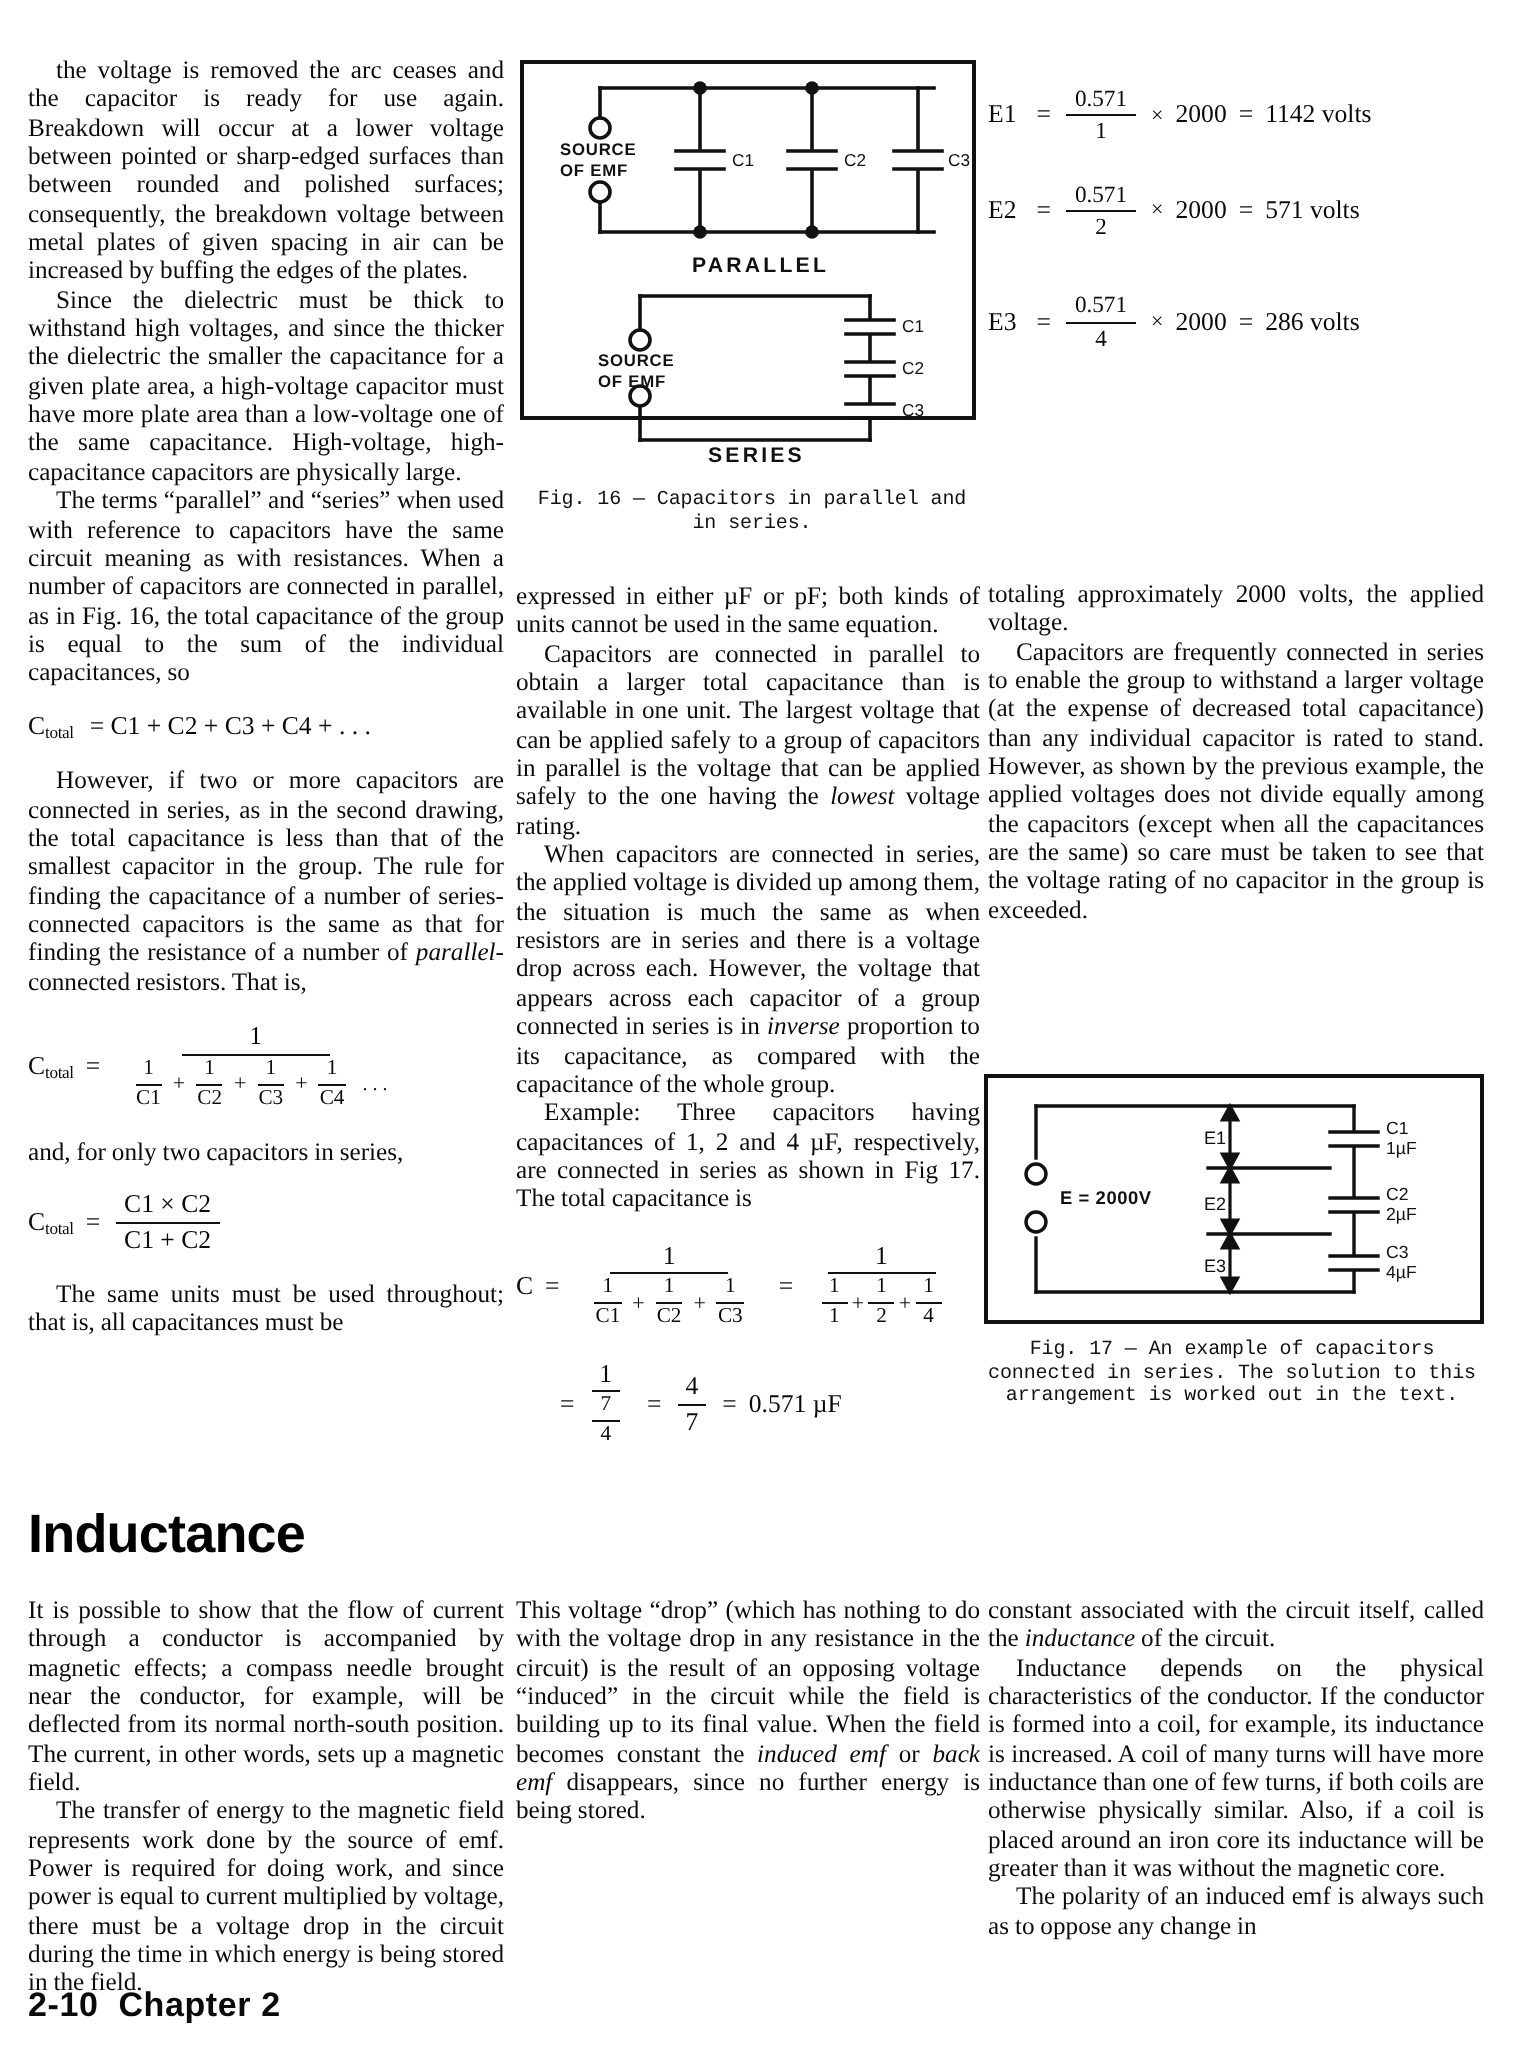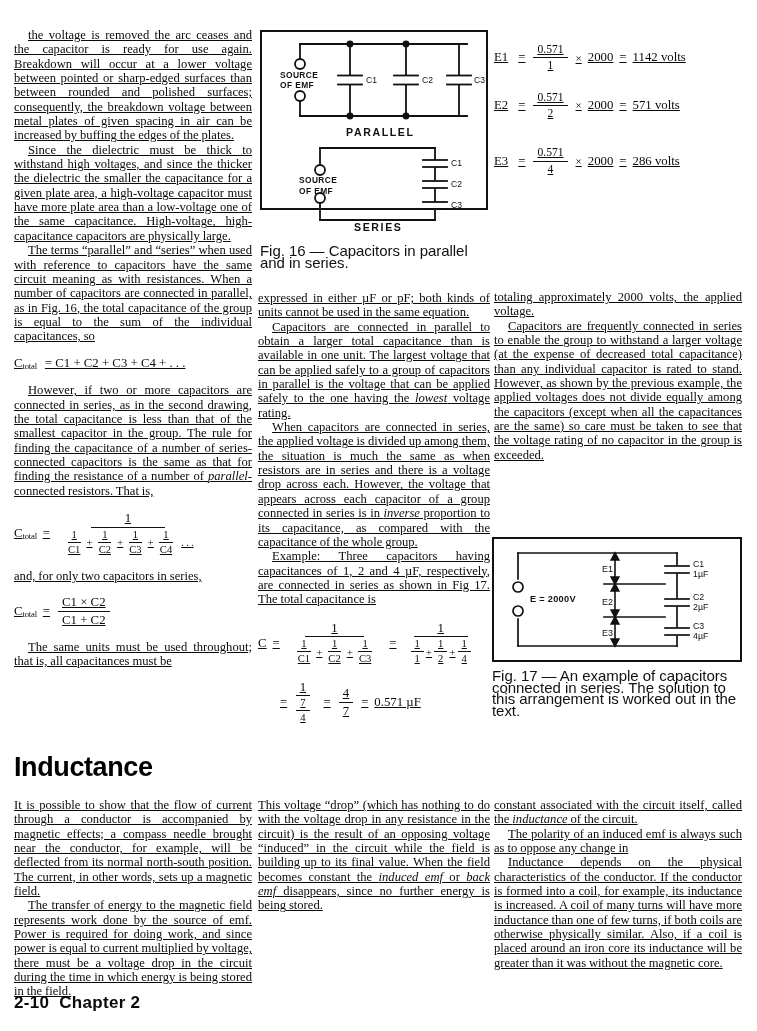--- a/index.html
+++ b/index.html
@@ -19,21 +19,20 @@
     position: absolute;
     left: 0; top: 0;
     width: 757px;
     height: 1031px;
   }
 
   
   .col {
     position: absolute;
     box-sizing: border-box;
-    text-decoration: underline;
   }
   .col-1 { left: 14px;  width: 238px; }
   .col-2 { left: 258px; width: 232px; }
   .col-3 { left: 494px; width: 248px; }
 
   .top-row   { top: 28px; }
   .bot-row   { top: 798px; }
 
   
   p {
@@ -118,25 +117,26 @@
 
   
   .figbox {
     position: absolute;
     border: 2.2px solid #111;
     background: #fff;
     box-sizing: border-box;
   }
   .figcap {
     position: absolute;
-    font-family: Liberation Sans, sans-serif;
-    font-size: 15px;
+    font-family: Liberation Mono, monospace;
+    font-size: 10px;
     line-height: 11.6px;
     color: #111;
     letter-spacing: -0.05px;
+    text-align: center;
   }
   .fig-svg { display: block; }
 </style>
 </head>
 <body>
 
 <div class="page">
 
   <div class="col col-1 top-row">
     <p>the voltage is removed the arc ceases and the capacitor is ready for use again. Breakdown will occur at a lower voltage between pointed or sharp-edged surfaces than between rounded and polished surfaces; consequently, the breakdown voltage between metal plates of given spacing in air can be increased by buffing the edges of the plates.</p>
@@ -453,21 +453,21 @@
     <p class="noindent">It is possible to show that the flow of current through a conductor is accompanied by magnetic effects; a compass needle brought near the conductor, for example, will be deflected from its normal north-south position. The current, in other words, sets up a magnetic field.</p>
     <p>The transfer of energy to the magnetic field represents work done by the source of emf. Power is required for doing work, and since power is equal to current multiplied by voltage, there must be a voltage drop in the circuit during the time in which energy is being stored in the field.</p>
   </div>
 
   <div class="col col-2 bot-row">
     <p class="noindent"><span>This voltage “drop” (which has nothing to do with the voltage drop in any resistance in the circuit) is the result of an opposing voltage “induced” in the circuit while the field is building up to its final value. When the field becomes constant the </span><span class="it">induced emf</span><span> or </span><span class="it">back emf</span><span> disappears, since no further energy is being stored.</span></p>
   </div>
 
   <div class="col col-3 bot-row">
     <p class="noindent"><span>constant associated with the circuit itself, called the </span><span class="it">inductance</span><span> of the circuit.</span></p>
+    <p>Inductance depends on the physical characteristics of the conductor. If the conductor is formed into a coil, for example, its inductance is increased. A coil of many turns will have more inductance than one of few turns, if both coils are otherwise physically similar. Also, if a coil is placed around an iron core its inductance will be greater than it was without the magnetic core.</p>
     <p>The polarity of an induced emf is always such as to oppose any change in</p>
-    <p>Inductance depends on the physical characteristics of the conductor. If the conductor is formed into a coil, for example, its inductance is increased. A coil of many turns will have more inductance than one of few turns, if both coils are otherwise physically similar. Also, if a coil is placed around an iron core its inductance will be greater than it was without the magnetic core.</p>
   </div>
 
   <div class="footer">
     <span class="pg">2-10</span><span>Chapter 2</span>
   </div>
 
 </div>
 
 </body></html>

